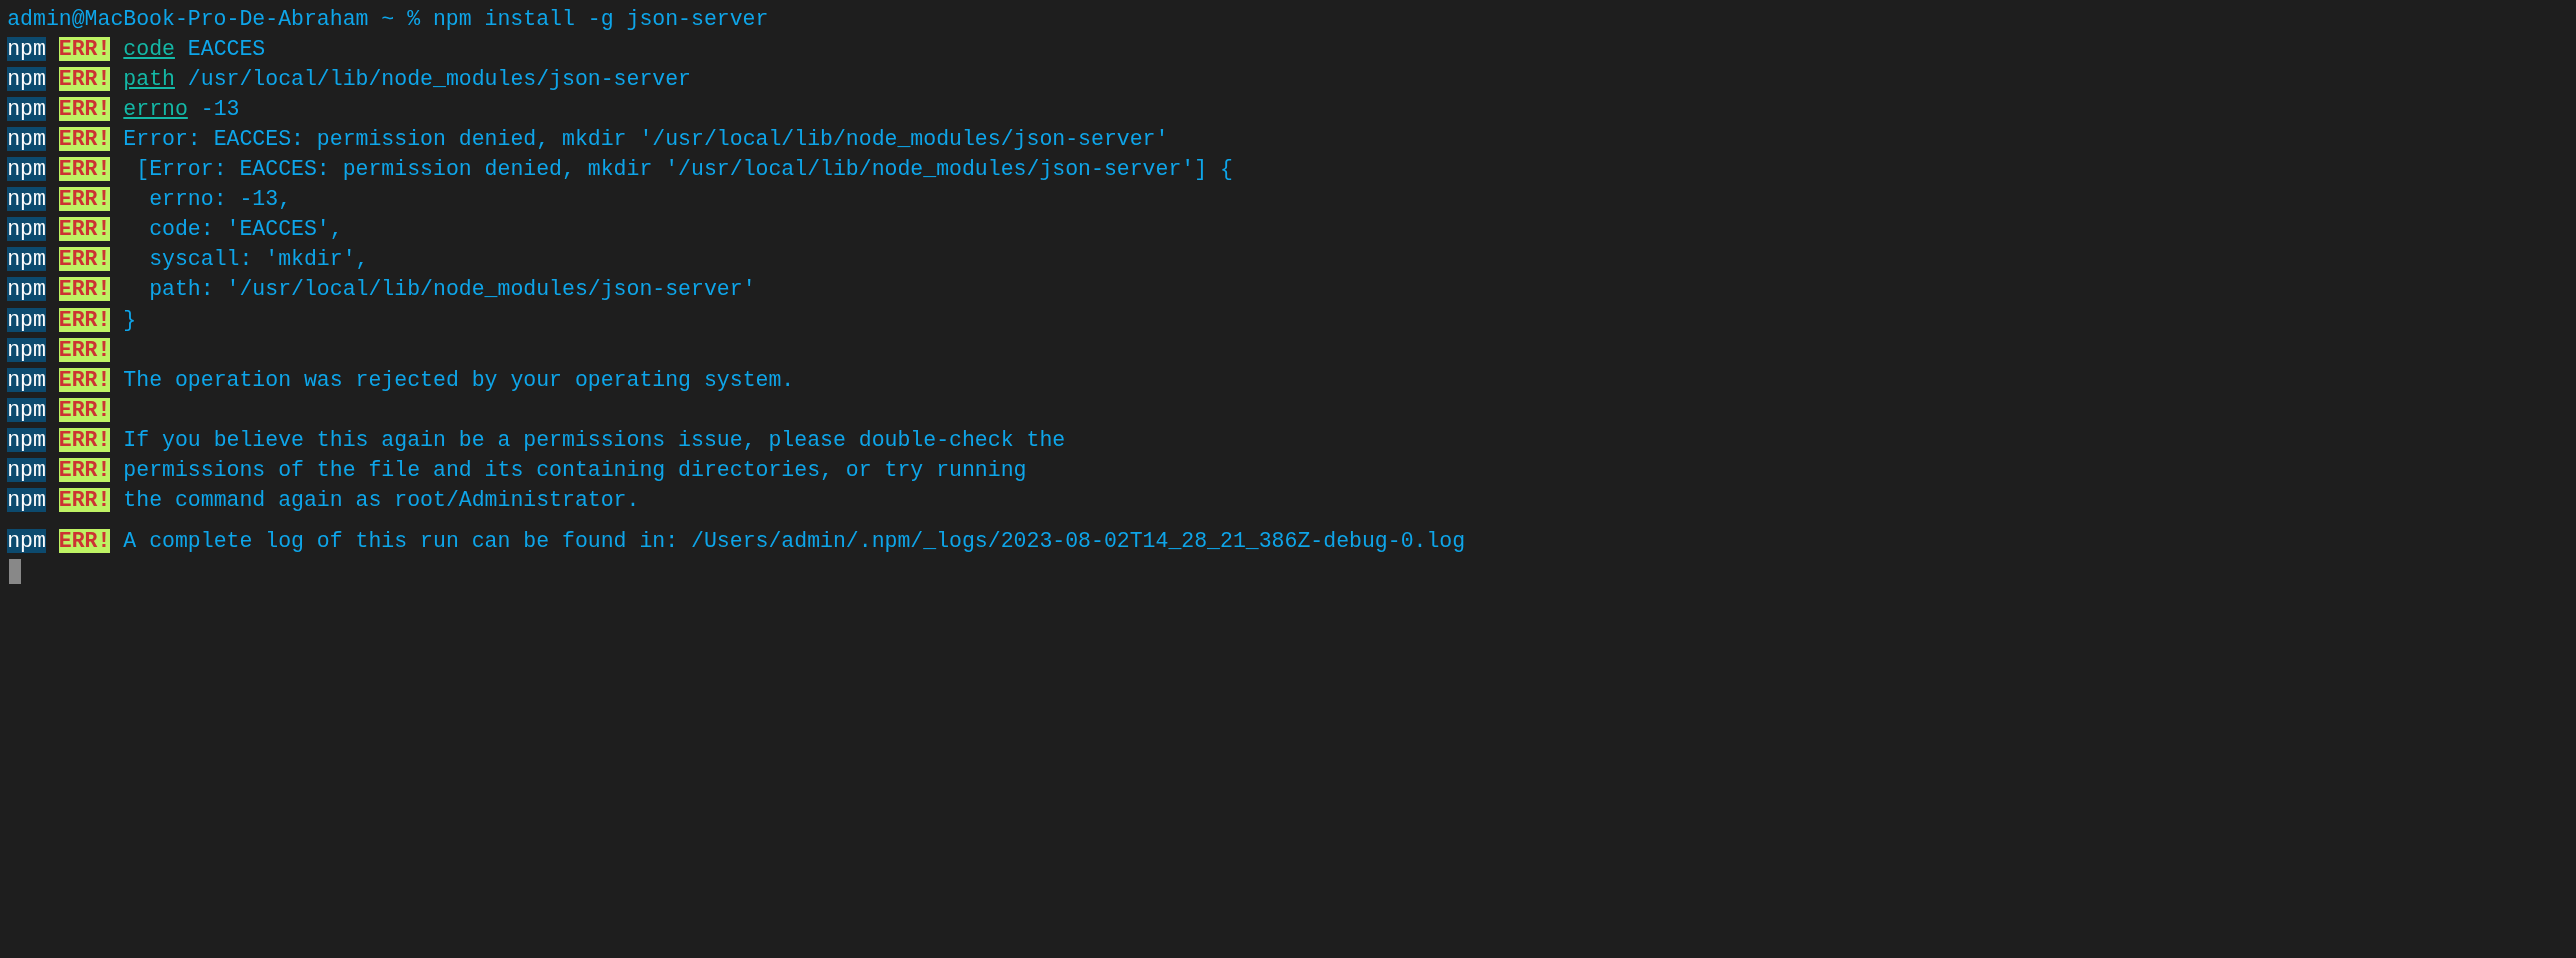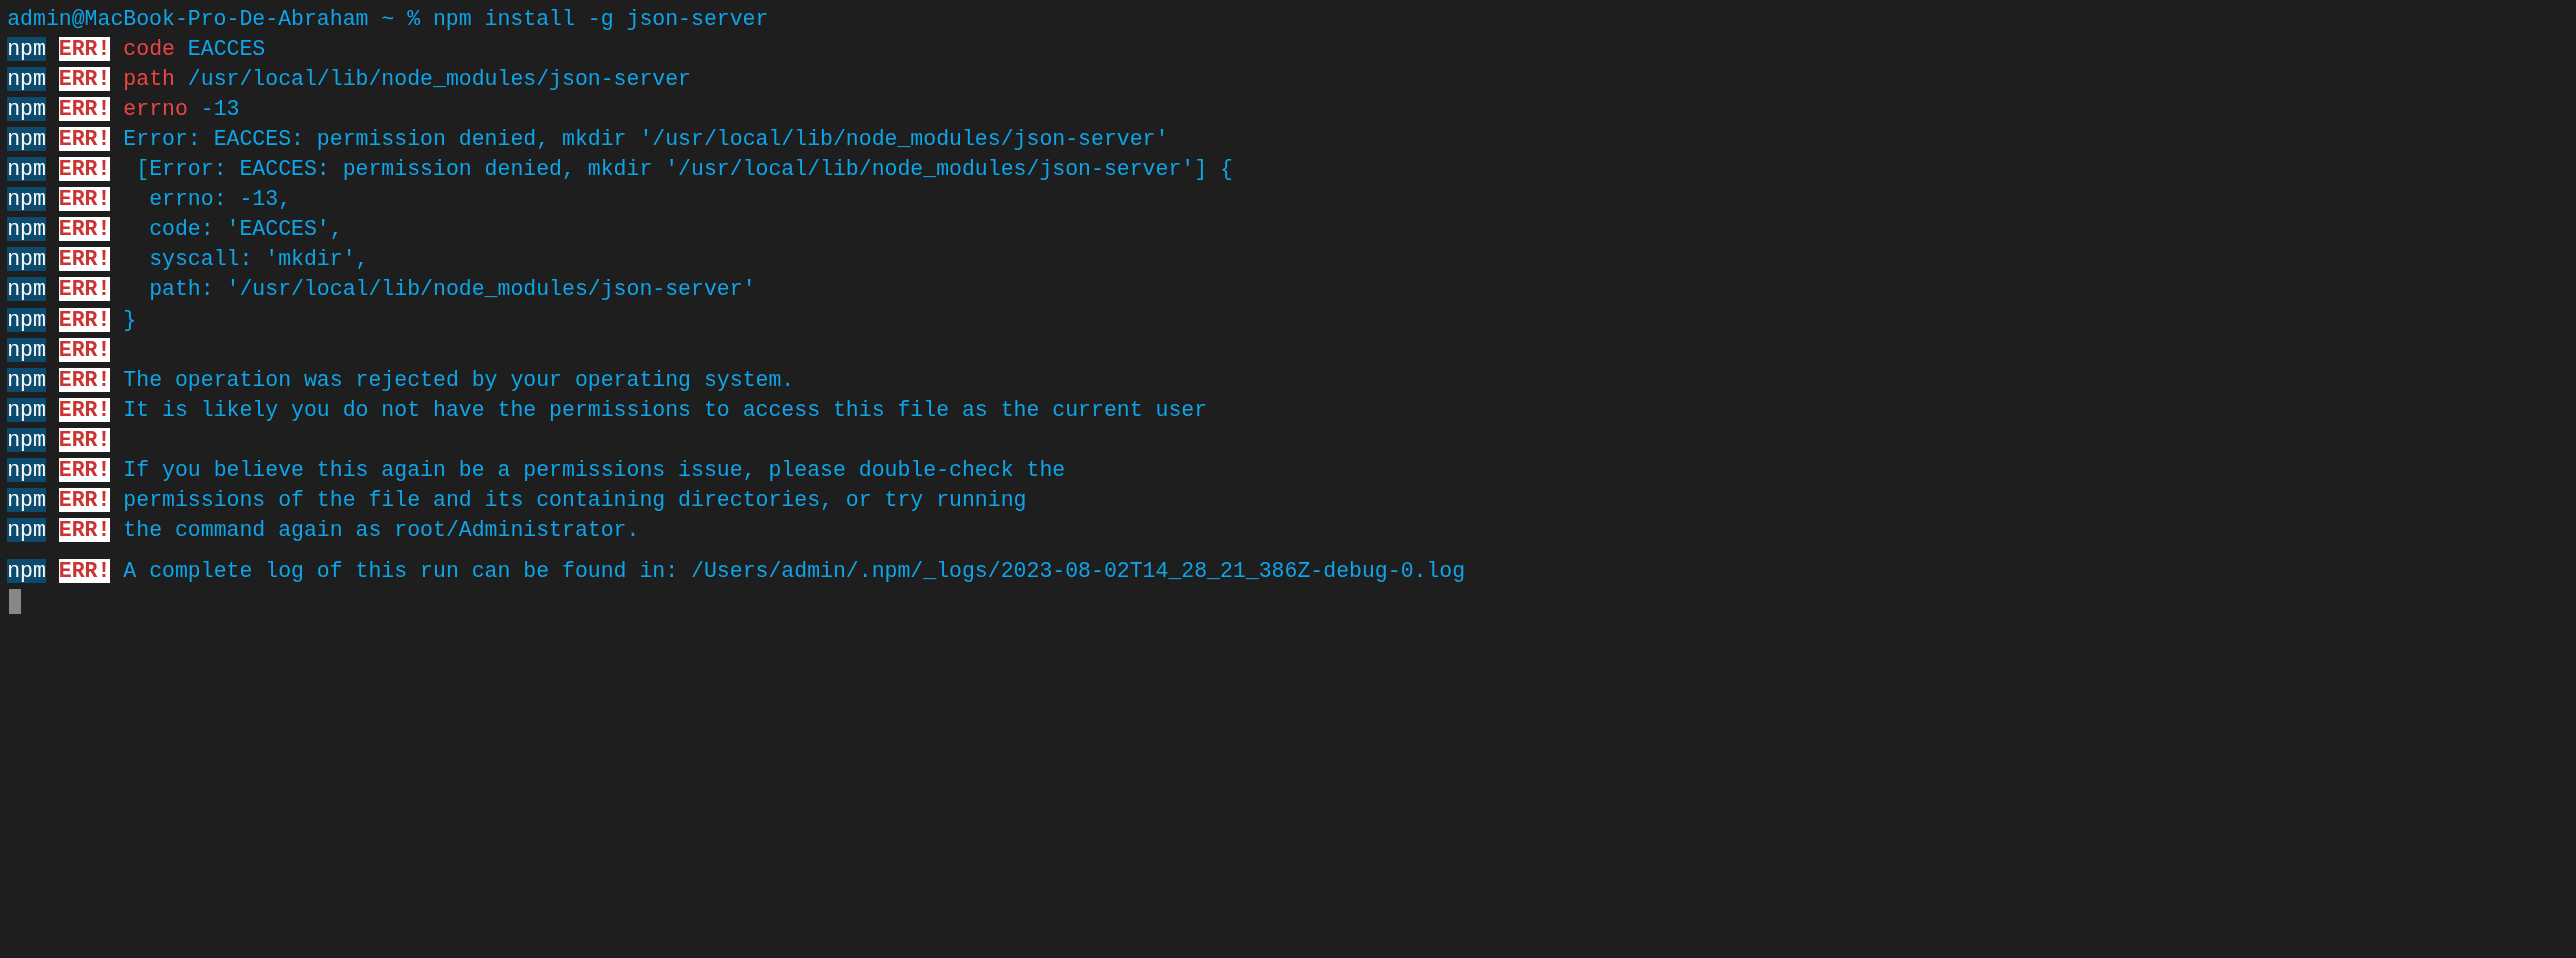--- a/index.html
+++ b/index.html
@@ -19,26 +19,27 @@
       overflow: hidden;
     }
     .line {
       white-space: pre;
     }
     .npm-label {
       background-color: #0c4a6e;
       color: #ffffff;
     }
     .err-label {
-      background-color: #ffffff;
+      background-color: #bef264;
       color: #cc3333;
       font-weight: bold;
     }
     .magenta {
-      color: #ef4444;
+      color: #14b8a6;
+      text-decoration: underline;
     }
     .white {
       color: #0ea5e9;
     }
     .cursor {
       display: inline-block;
       width: 12.5px;
       height: 25px;
       background-color: #888888;
       vertical-align: middle;
@@ -72,21 +73,20 @@
   <div class="line"><span class="npm-label">npm</span> <span class="err-label">ERR!</span> <span class="white">  syscall: 'mkdir',</span></div>
 
   <div class="line"><span class="npm-label">npm</span> <span class="err-label">ERR!</span> <span class="white">  path: '/usr/local/lib/node_modules/json-server'</span></div>
 
   <div class="line"><span class="npm-label">npm</span> <span class="err-label">ERR!</span> <span class="white">}</span></div>
 
   <div class="line"><span class="npm-label">npm</span> <span class="err-label">ERR!</span> <span class="white"></span></div>
 
   <div class="line"><span class="npm-label">npm</span> <span class="err-label">ERR!</span> <span class="white">The operation was rejected by your operating system.</span></div>
 
-  <div class="line"><span class="npm-label">npm</span> <span class="err-label">ERR!</span> <span class="white">It is likely you do not have the permissions to access this file as the current user</span></div>
 
   <div class="line"><span class="npm-label">npm</span> <span class="err-label">ERR!</span> <span class="white"></span></div>
 
   <div class="line"><span class="npm-label">npm</span> <span class="err-label">ERR!</span> <span class="white">If you believe this again be a permissions issue, please double-check the</span></div>
 
   <div class="line"><span class="npm-label">npm</span> <span class="err-label">ERR!</span> <span class="white">permissions of the file and its containing directories, or try running</span></div>
 
   <div class="line"><span class="npm-label">npm</span> <span class="err-label">ERR!</span> <span class="white">the command again as root/Administrator.</span></div>
 
   <div class="gap"></div>

